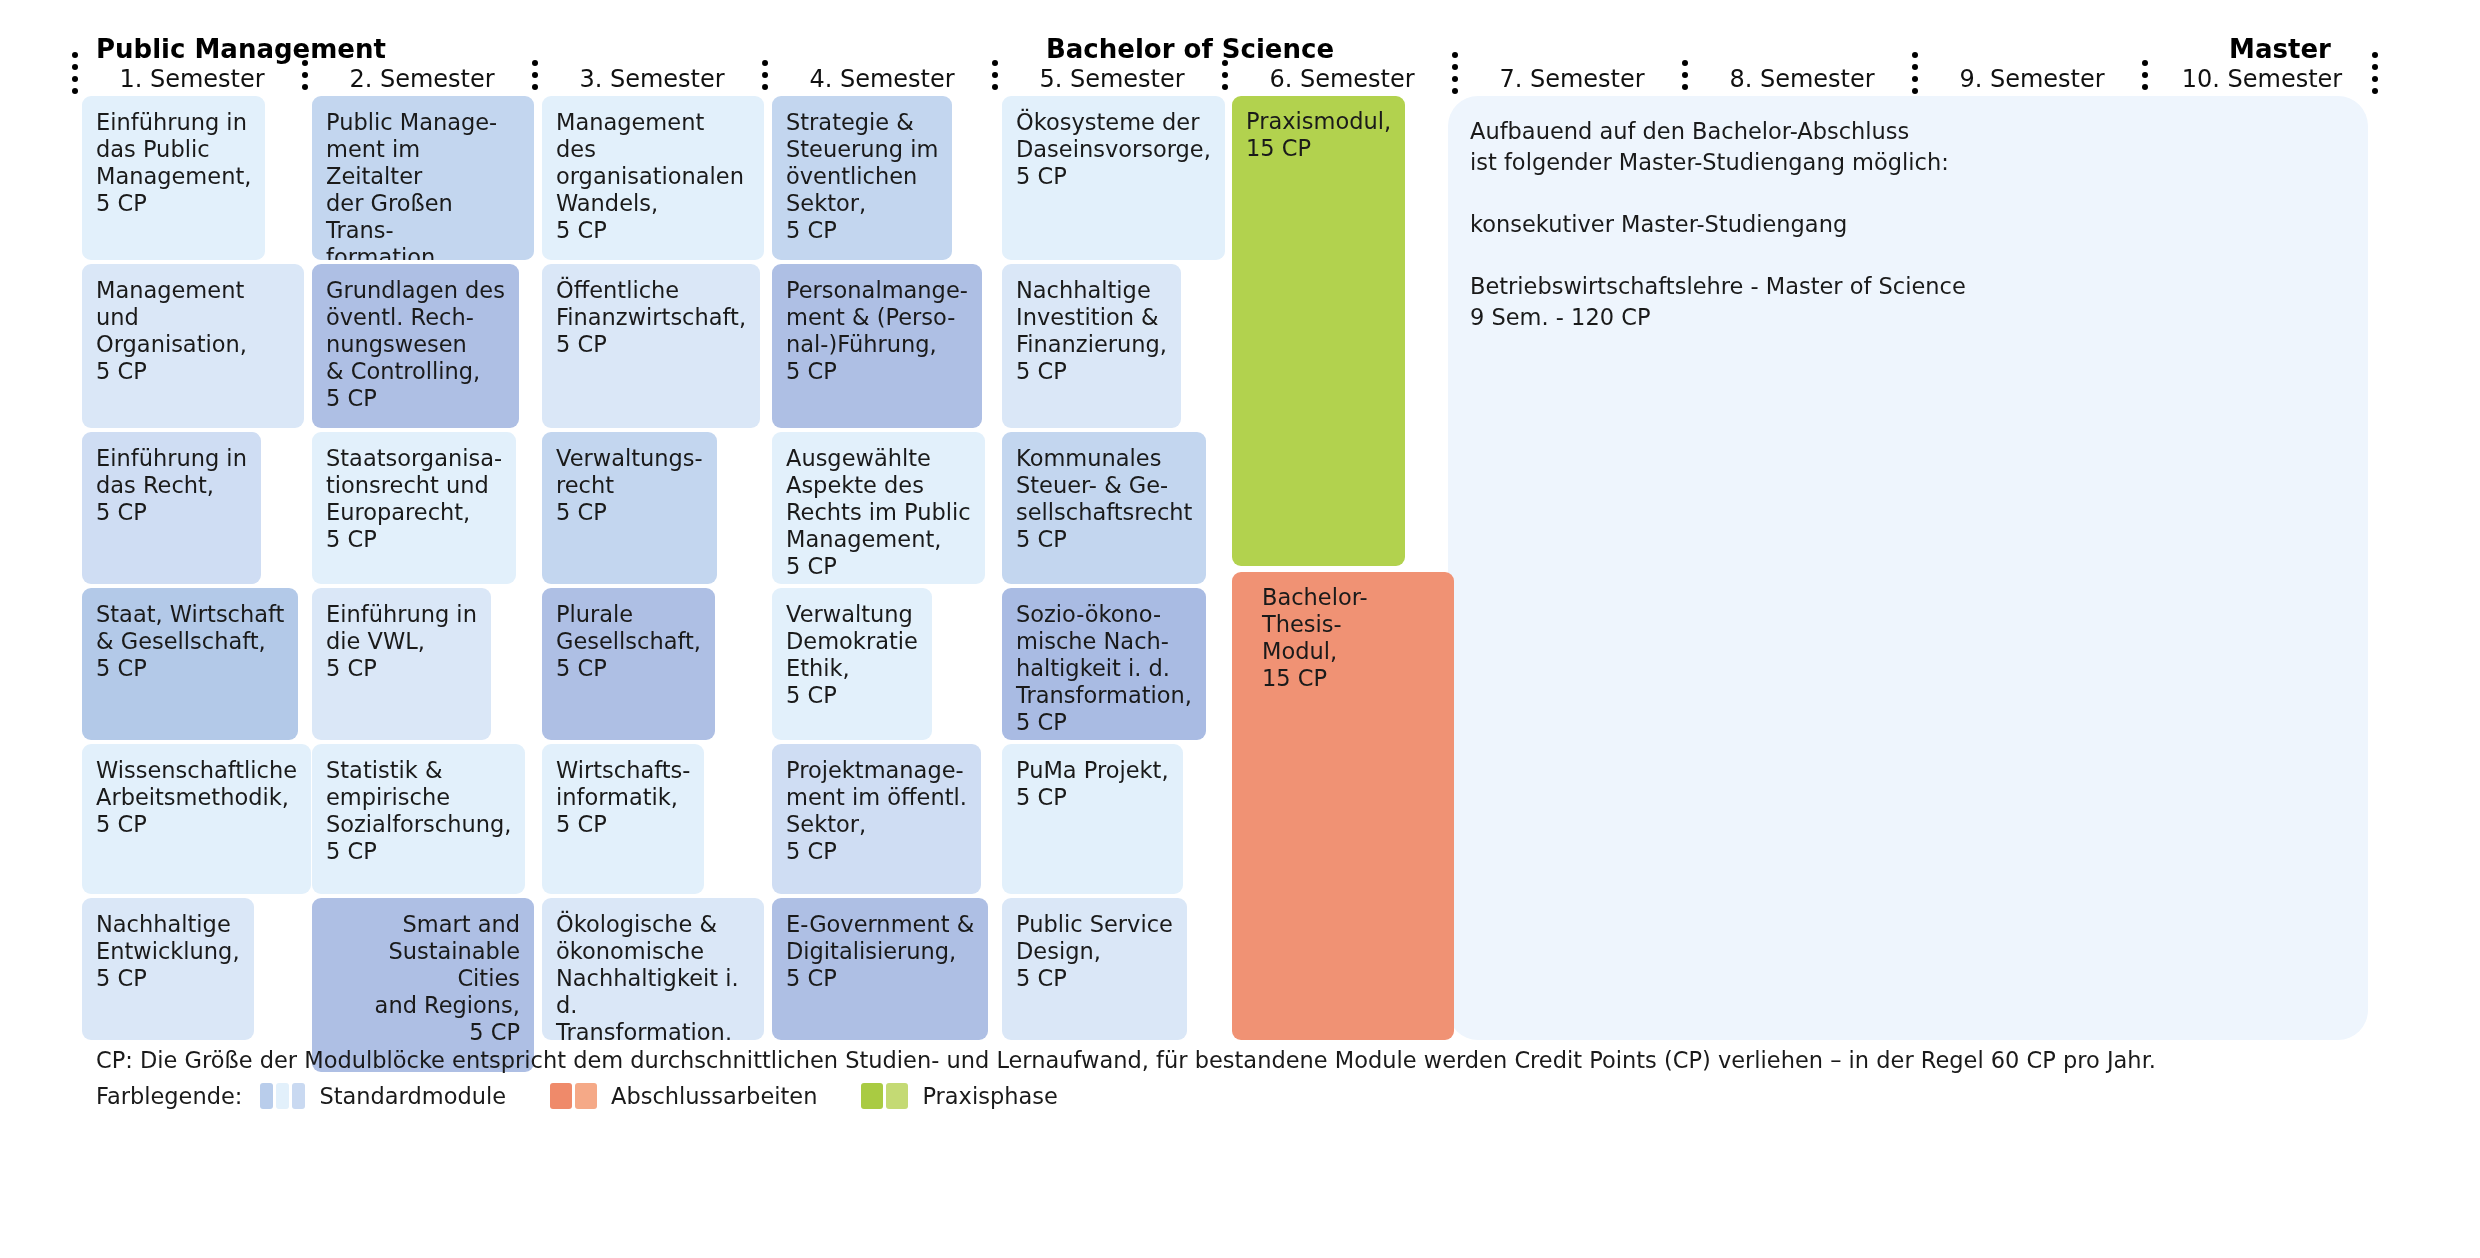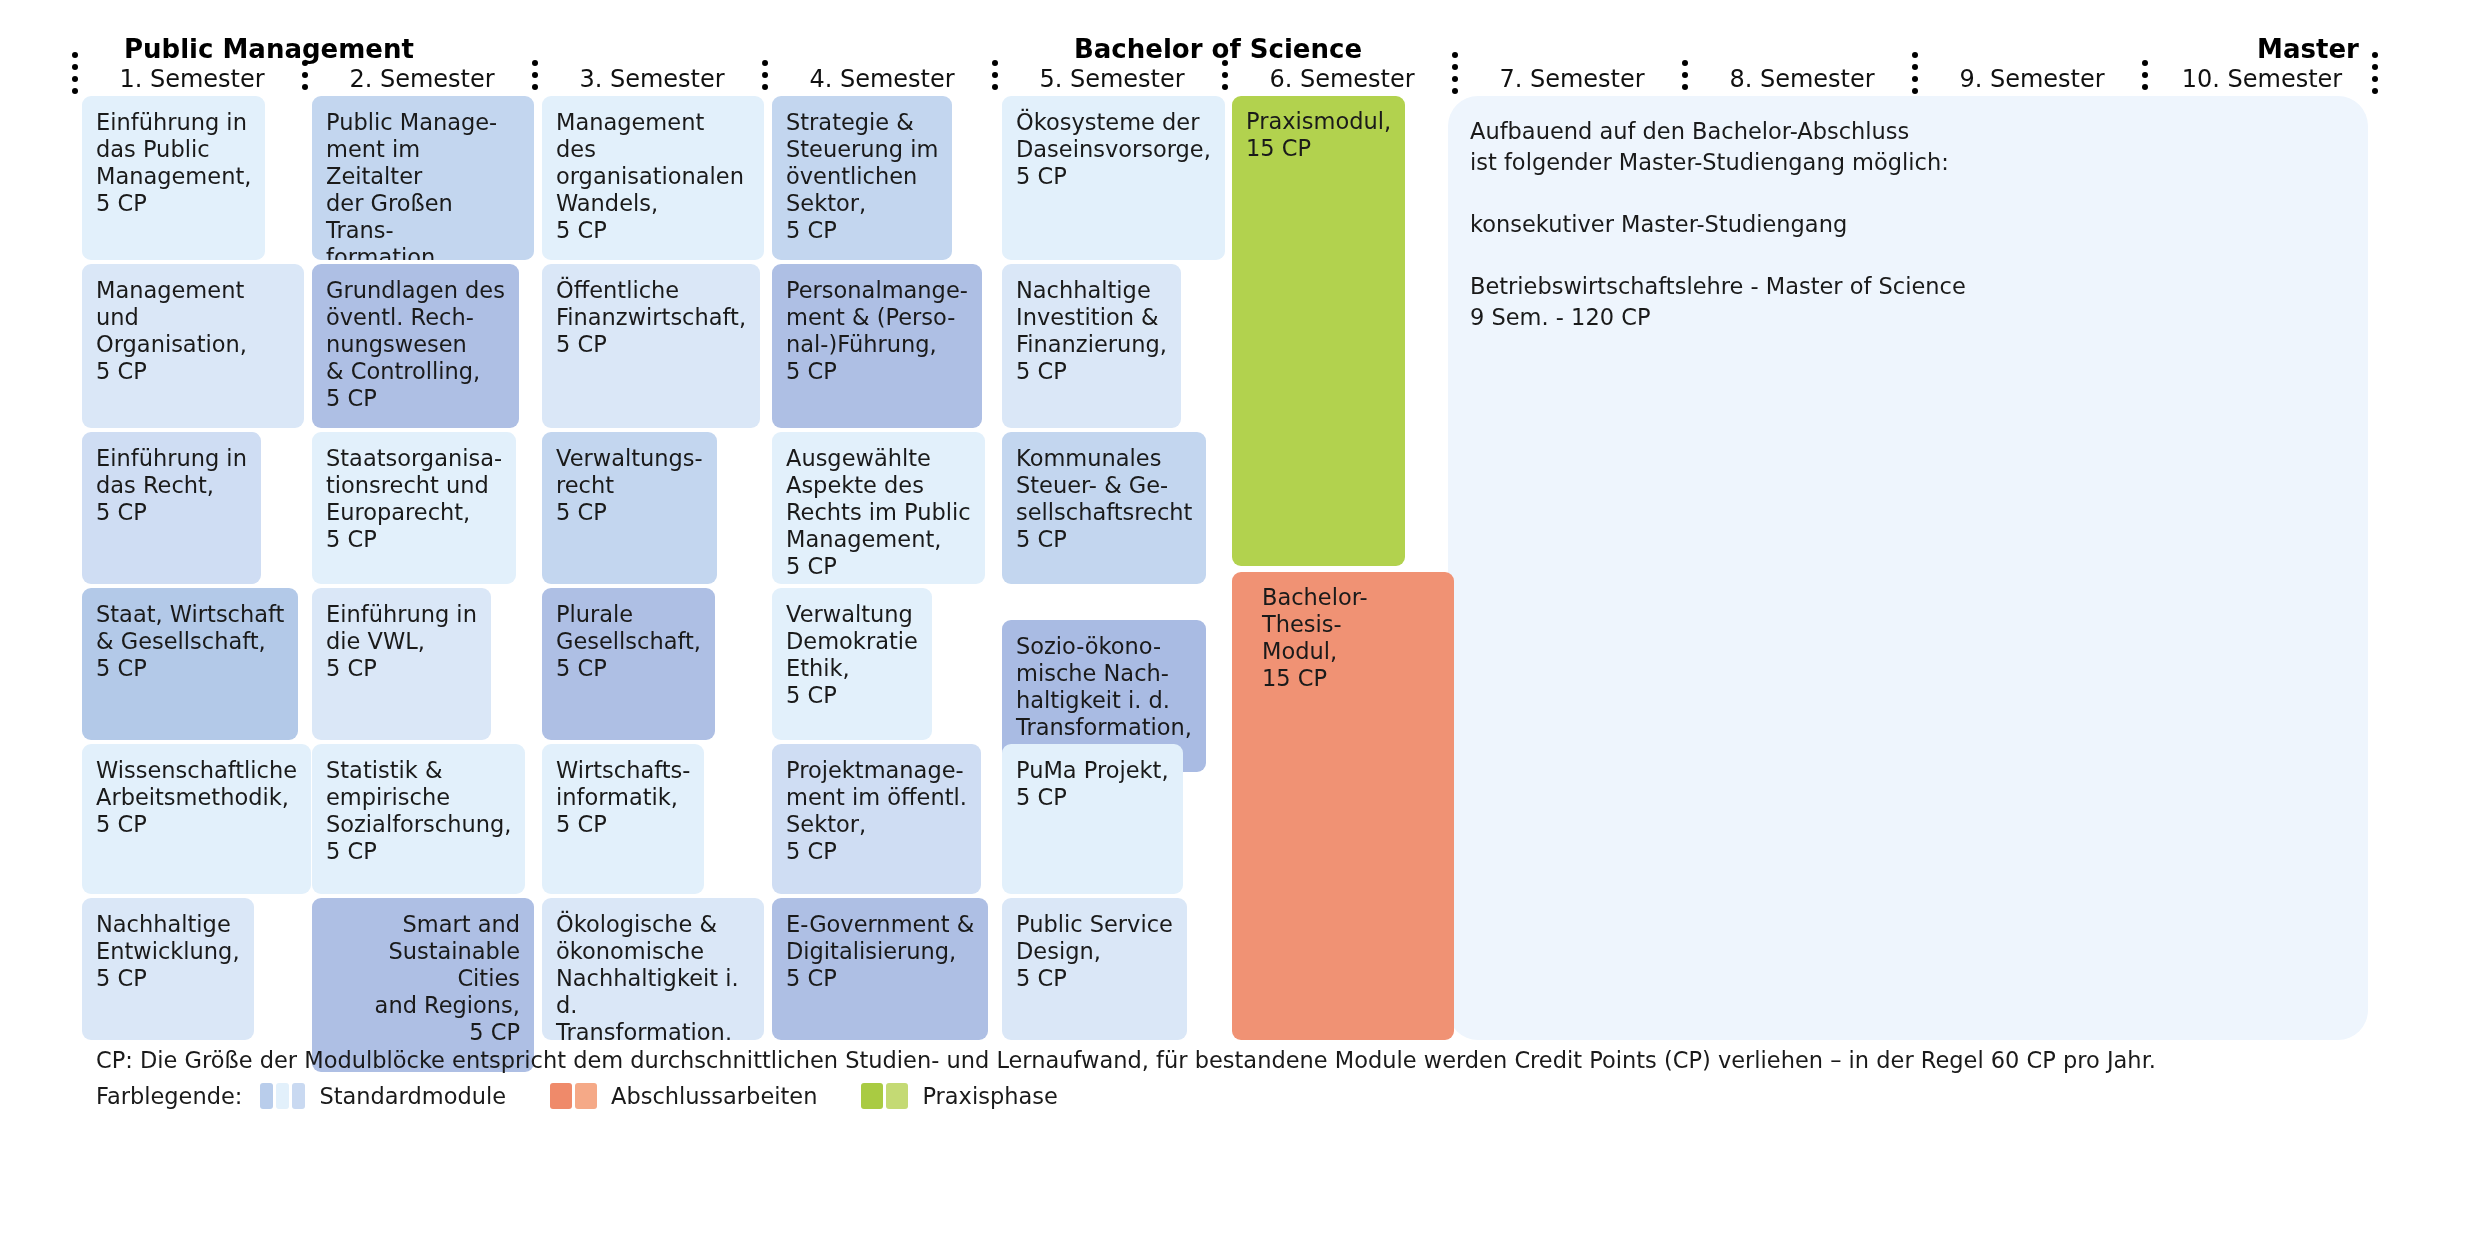--- a/index.html
+++ b/index.html
@@ -29,21 +29,20 @@
     width: 2480px;
     height: 96px;
   }
   .degree-title {
     position: absolute;
     font-weight: bold;
     font-size: 26px;
     line-height: 30px;
     white-space: nowrap;
     color: #000;
-    margin-left: 28px;
   }
   .title-bachelor-left { left: 96px; top: 34px; }
   .title-bachelor-mid  { left: 1190px; top: 34px; transform: translateX(-50%); }
   .title-master        { left: 2280px; top: 34px; transform: translateX(-50%); }
 
   .sem-label {
     position: absolute;
     top: 65px;
     font-size: 24px;
     line-height: 28px;
@@ -101,21 +100,21 @@
   }
   .module.big { padding-top: 12px; }
 
   
   .t1 { background: #e2f0fb; }   
   .t2 { background: #dae7f7; }
   .t3 { background: #cfddf3; }
   .t4 { background: #c3d6ef; }
   .t5 { background: #b3c9e8; }
   .t6 { background: #aebfe4; }
-  .t7 { background: #a9bbe3; margin-top: 32px; }
+  .t7 { background: #a9bbe3; }
   .green  { background: #b2d24e; }
   .salmon { background: #f09274; padding-left: 30px; }
 
   
   .footer {
     position: absolute;
     left: 0;
     top: 1046px;
     width: 2480px;
   }

